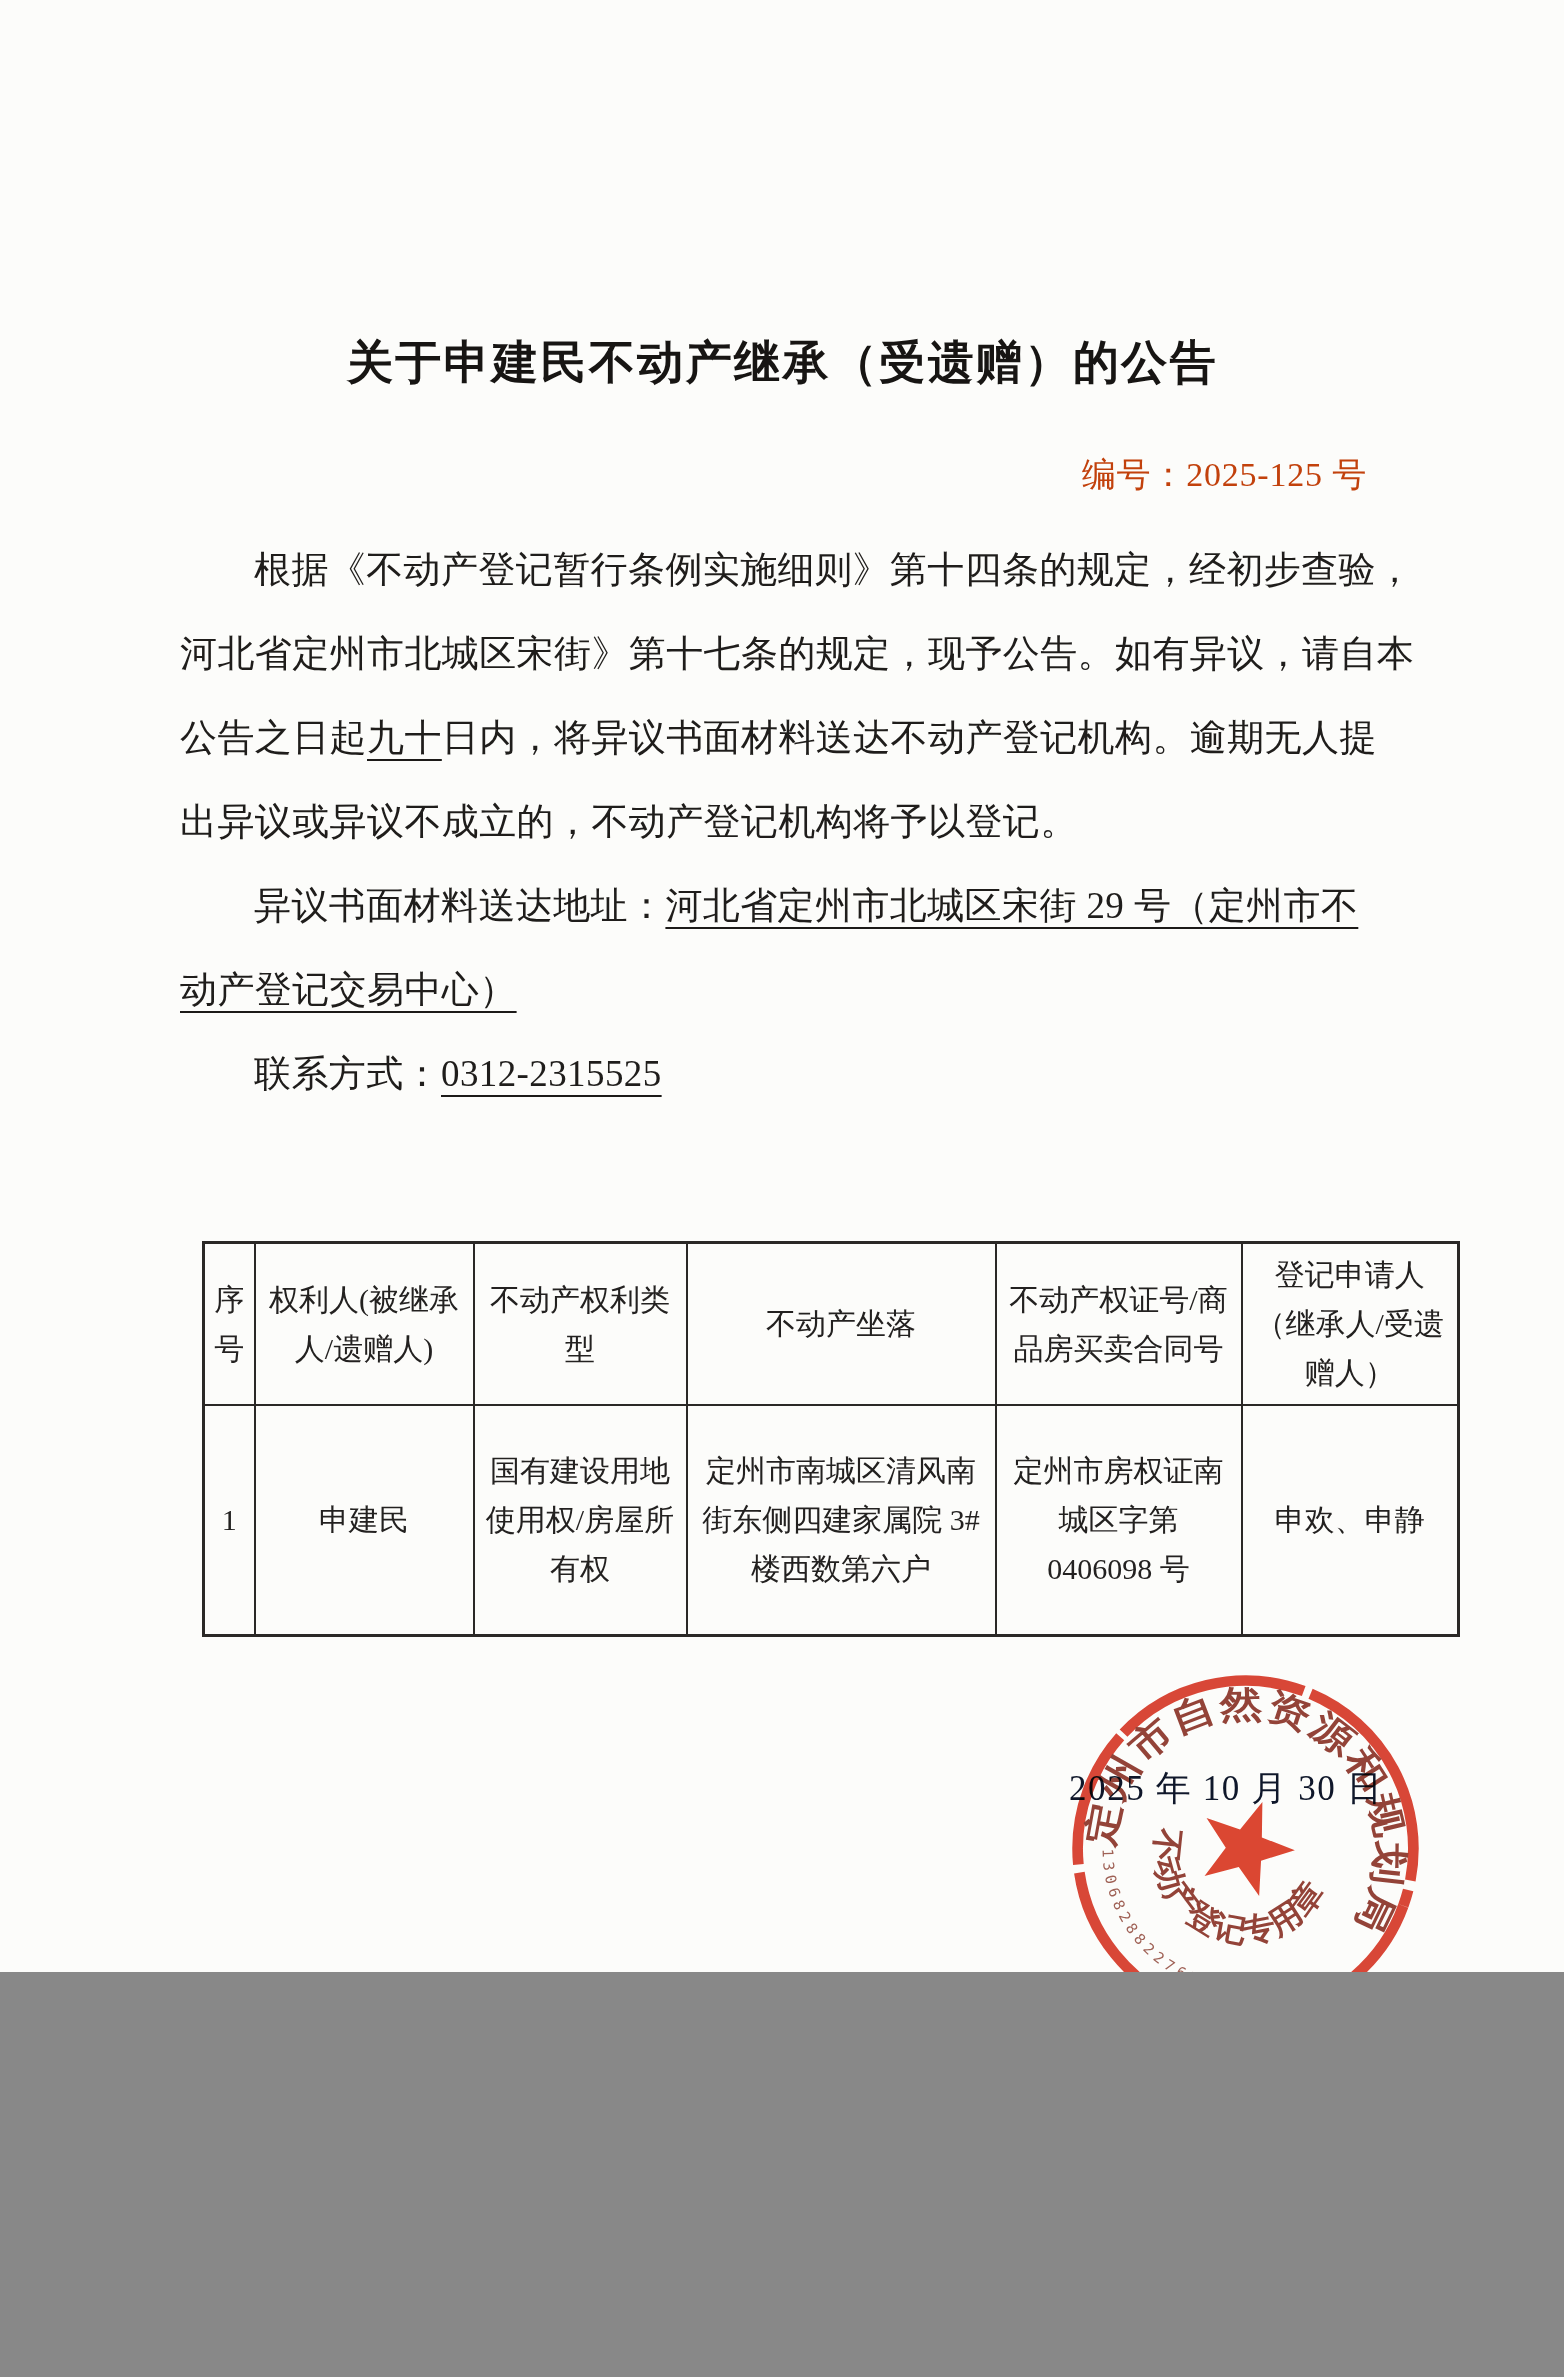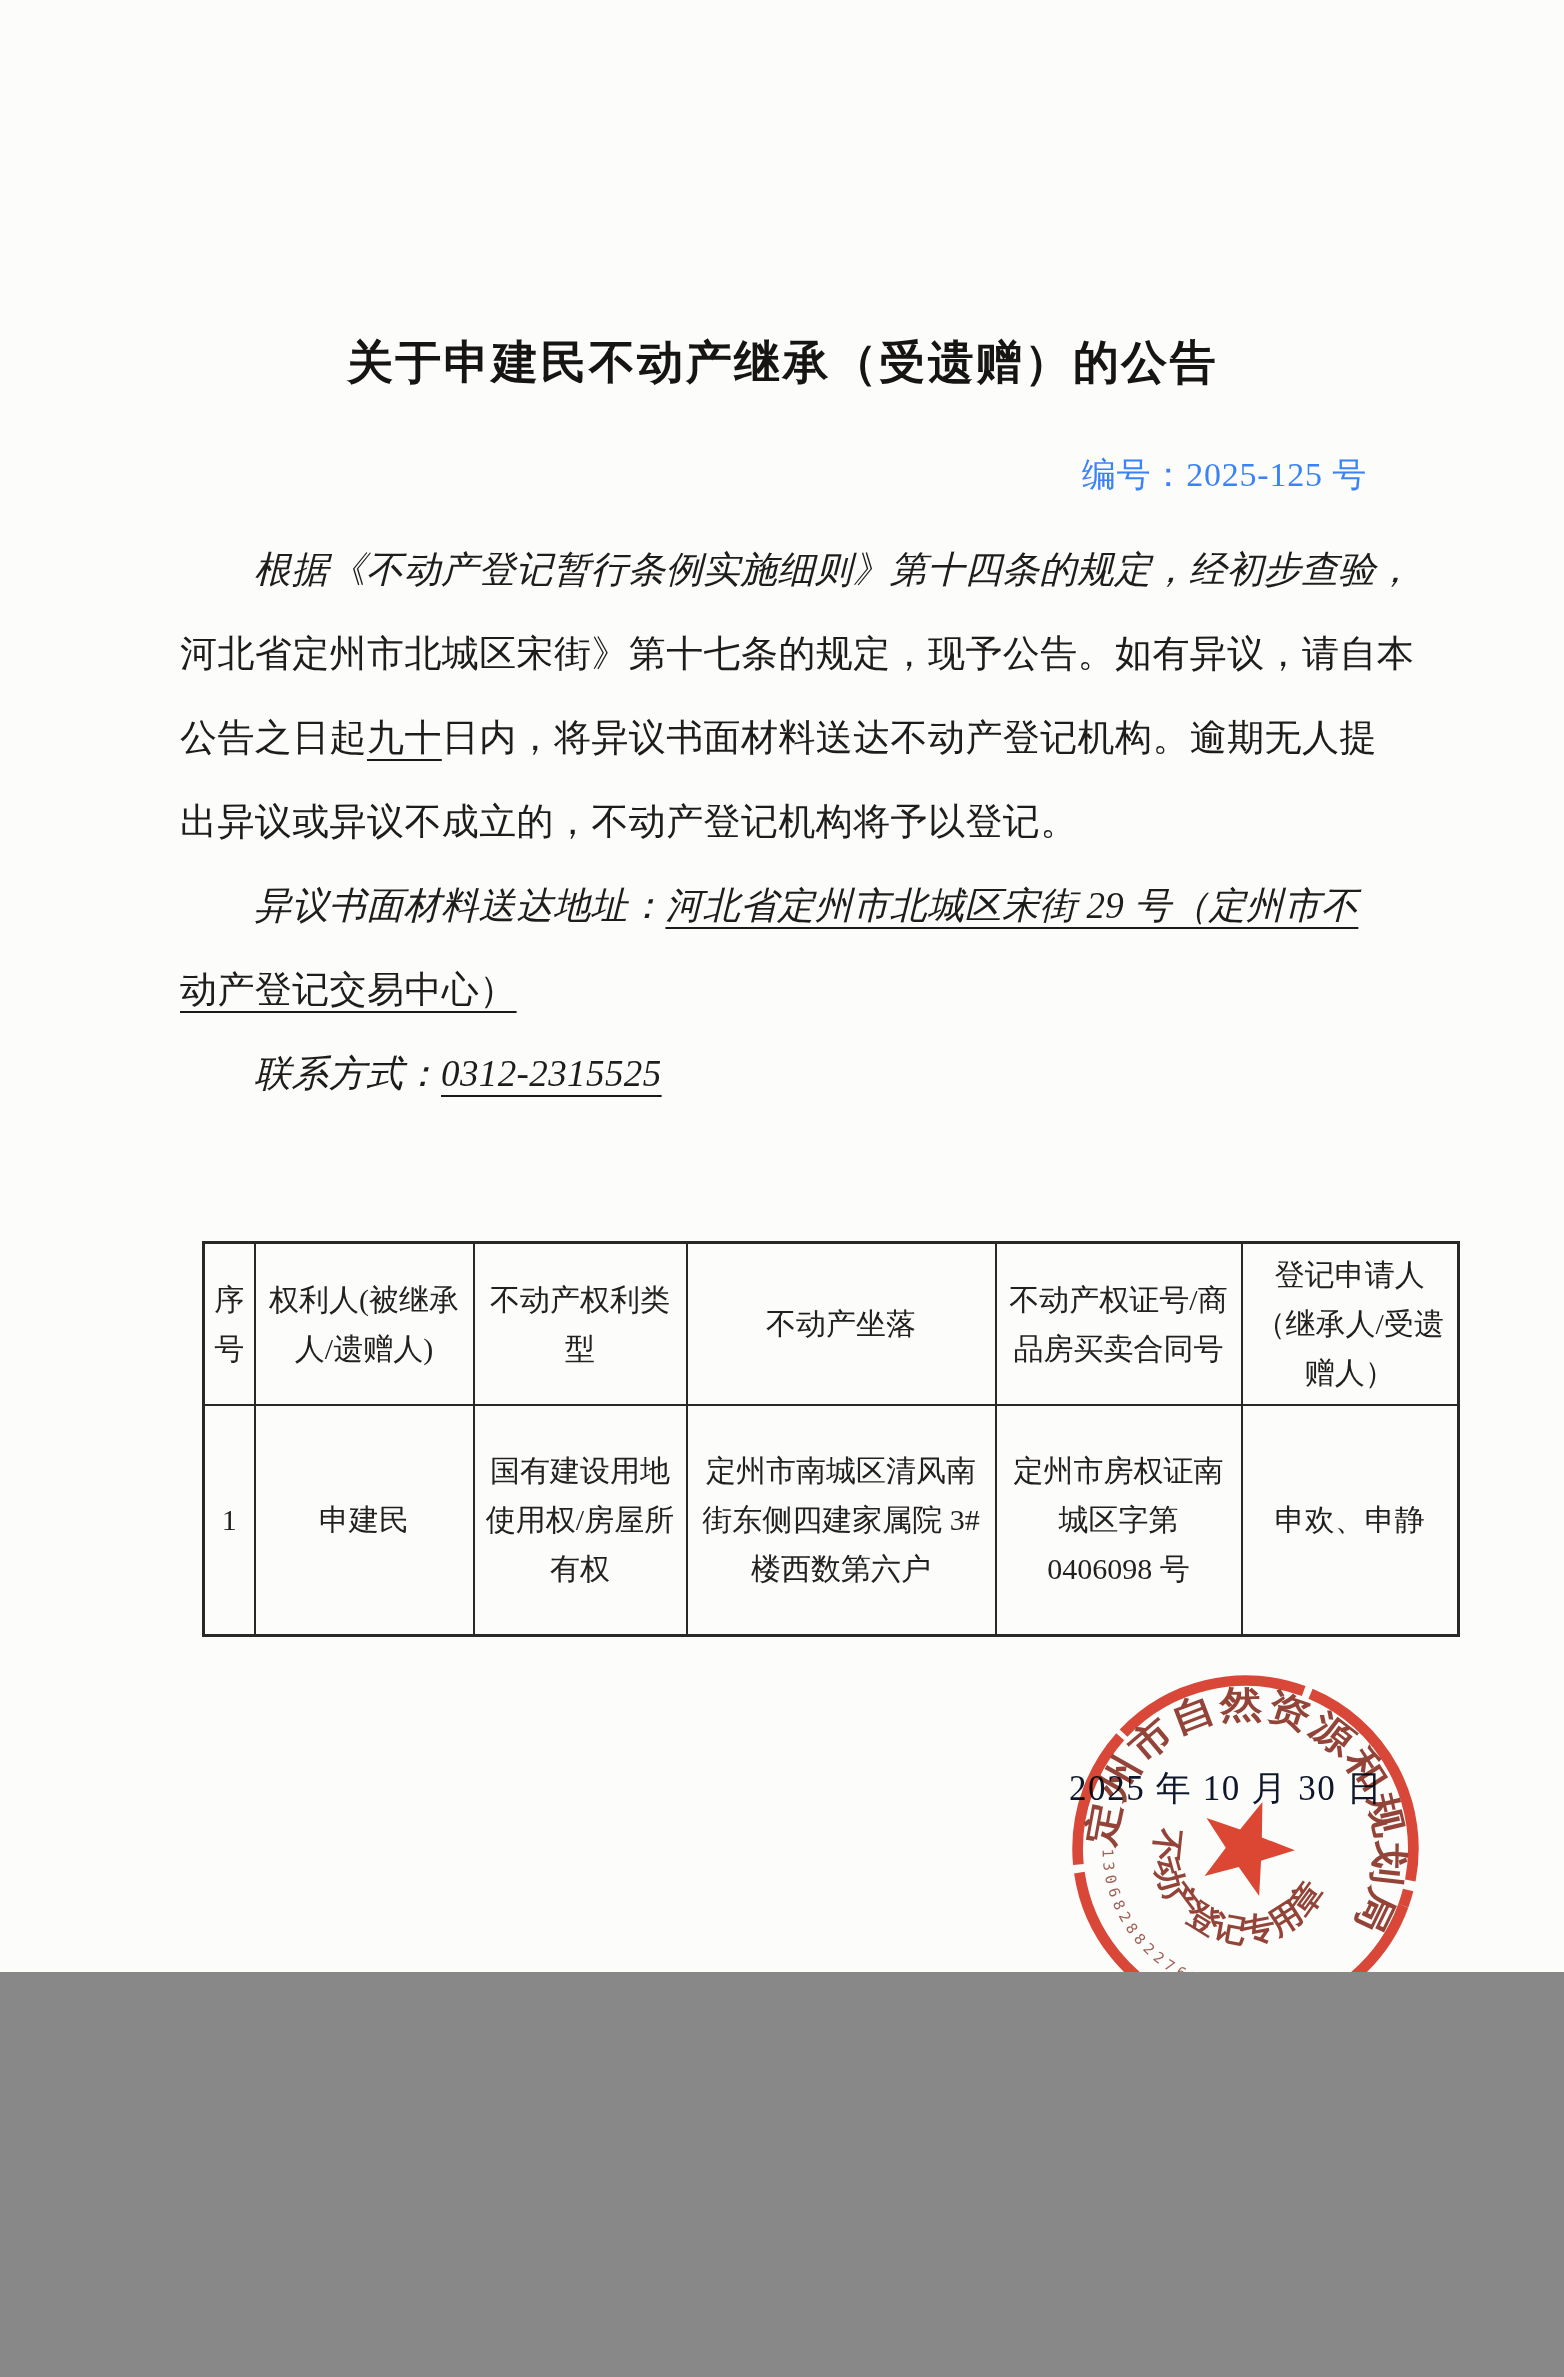--- a/index.html
+++ b/index.html
@@ -10,28 +10,28 @@
     color:#1f1d1b;
   }
   .title{
     position:absolute; top:332px; left:0; width:100%;
     text-align:center; font-size:46px; font-weight:700; letter-spacing:2.4px;
     font-family:"DejaVu Sans","Liberation Sans",sans-serif;
     color:#171513; margin:0;
   }
   .doc-number{
     position:absolute; top:452px; right:198px;
-    font-size:34px; letter-spacing:0.8px; color:#3b82f6;
+    font-size:34px; letter-spacing:0.8px; color:#c2410c;
   }
   .body-text{
     position:absolute; top:528px; left:180px; width:1210px;
     font-size:37px; line-height:84px; letter-spacing:0.4px;
   }
   .body-text .line{white-space:nowrap;}
-  .body-text .indent{text-indent:74px;font-style:italic;}
+  .body-text .indent{text-indent:74px;}
   .u{
     text-decoration:underline;
     text-decoration-thickness:2.4px;
     text-underline-offset:8.7px;
     text-decoration-color:#1c1a18;
   }
   table.doc-table{
     position:absolute; top:1241px; left:194px; width:1256px;
     border-collapse:collapse; table-layout:fixed;
     font-size:30px; color:#232120;

